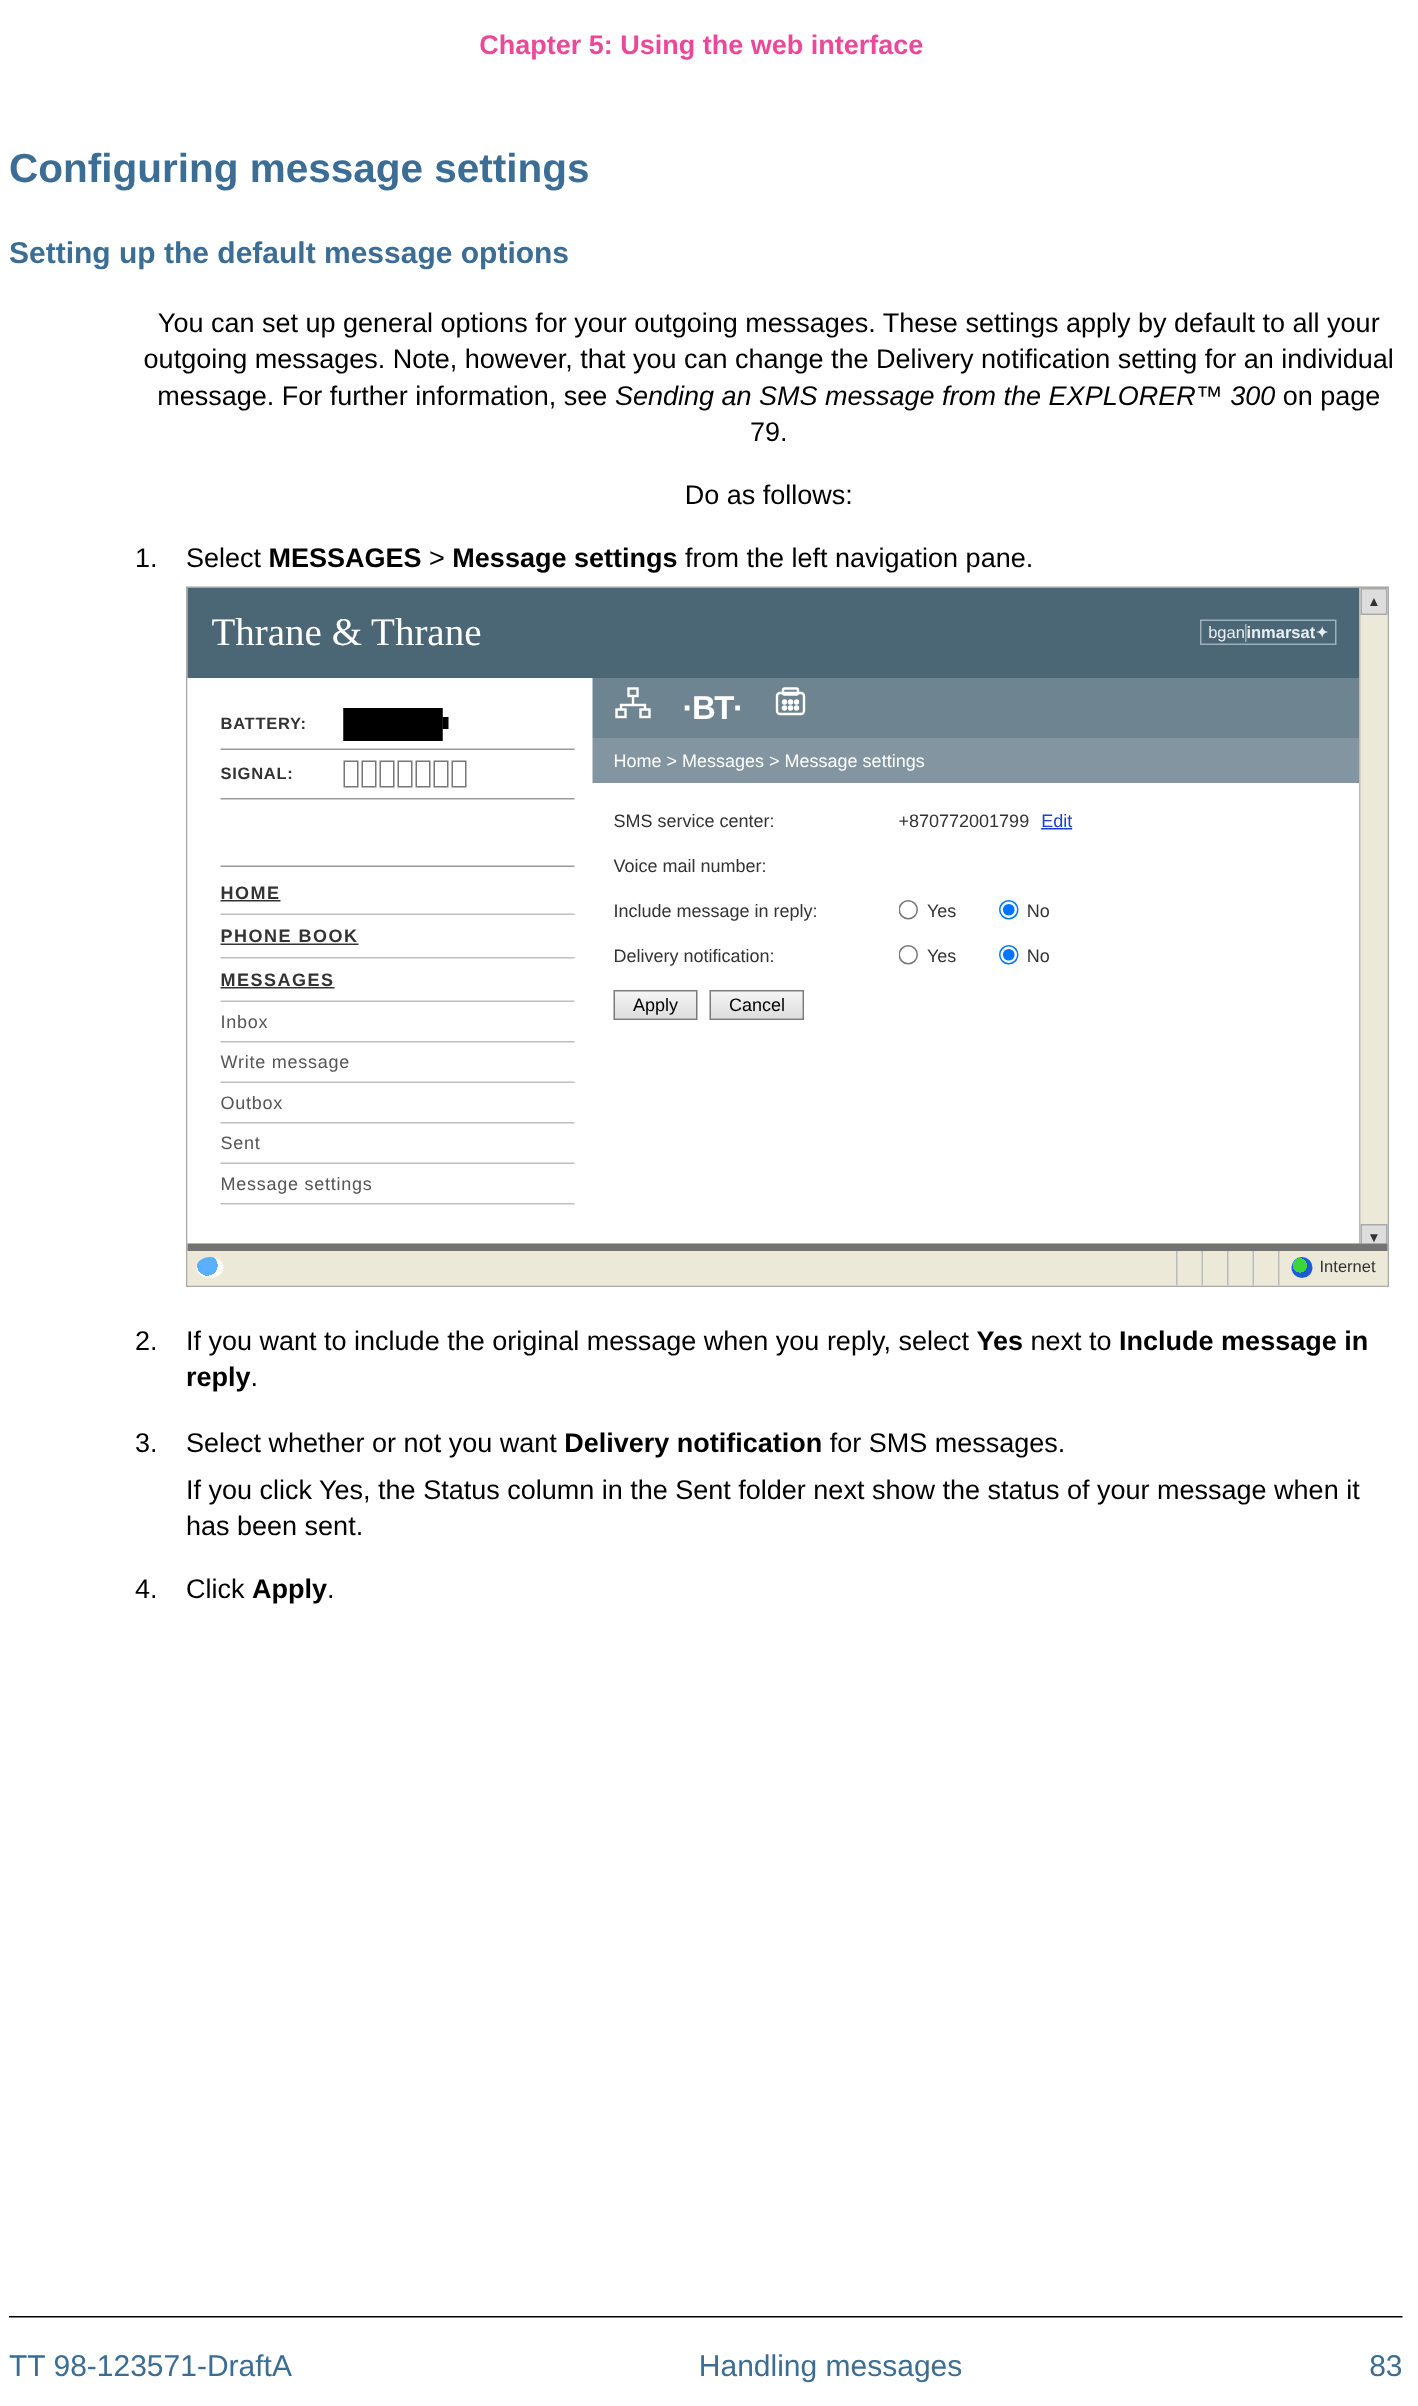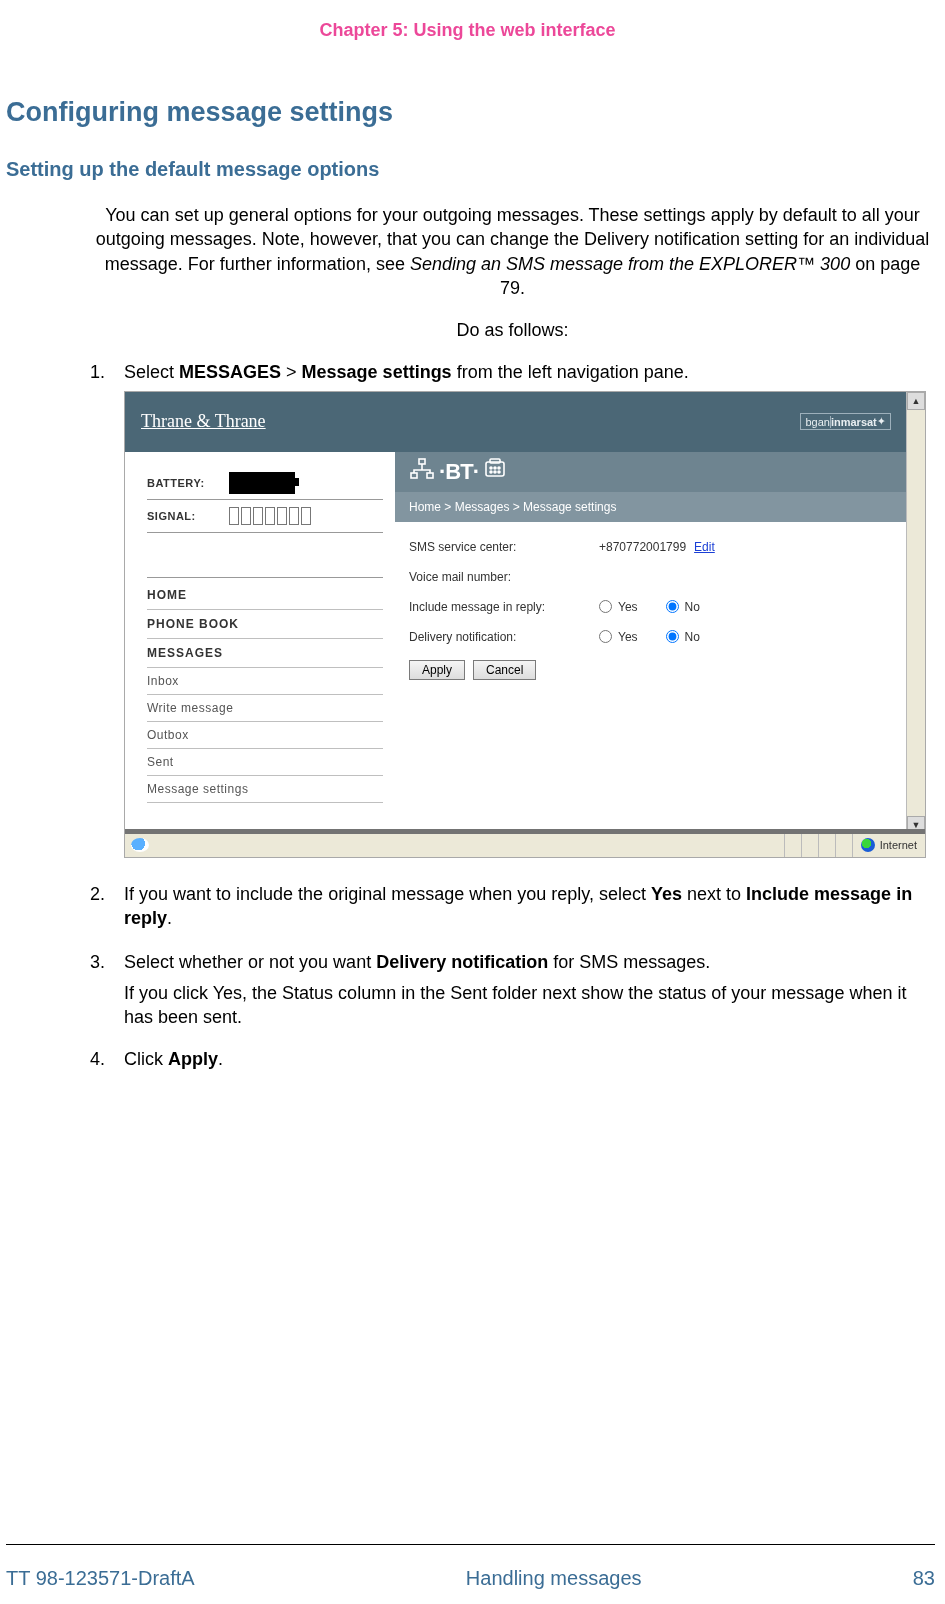--- a/index.html
+++ b/index.html
@@ -81,22 +81,21 @@
     background: #4b6776;
     height: 60px;
     display: flex;
     align-items: center;
     justify-content: space-between;
     padding: 0 16px;
     color: #fff;
   }
   .shot-brand {
     font-family: 'Times New Roman', serif;
-    font-size: 18px;
-    text-decoration: underline;
+    font-size: 26px;
   }
   .shot-bganbox {
     border: 1px solid #9db0bb;
     font-size: 11px;
     color: #e8eef1;
     padding: 1px 4px;
     display: flex;
     align-items: center;
     gap: 0;
   }
@@ -116,30 +115,30 @@
   .stat-lbl { font-weight: 700; width: 82px; font-size: 11px; }
   .batt {
     width: 62px; height: 18px; border: 2px solid #000; position: relative; background: #000;
   }
   .batt:after{content:"";position:absolute;right:-6px;top:4px;width:4px;height:8px;background:#000;}
   .sigbars { display:flex; gap:2px; }
   .sigbars span{ width:10px; height:18px; border:1px solid #777; background:#fff; box-sizing:border-box;}
   .leftnav-hr { border: none; border-top: 1px solid #999; margin: 3px 0; }
   .leftnav-hr.big { margin-top: 44px; }
   .nav-item { padding: 7px 0; font-size: 12px; border-bottom: 1px solid #bfbfbf; }
-  .nav-item.head { font-weight: 700; letter-spacing: 1px; }
+  .nav-item.head { font-weight: 700; letter-spacing: 1px; text-decoration: underline; }
   .nav-item.sub { font-weight: 400; color: #555; padding: 6px 0; }
   .shot-right {
     flex: 1;
     background: #fff;
   }
   .iconbar {
     background: #6e8490;
     height: 40px;
-    display:flex; align-items:center; gap:4px; padding-left:14px;
+    display:flex; align-items:center; gap:20px; padding-left:14px;
     color:#fff; font-size:20px; font-weight:700;
   }
   .iconbar .bt { font-size: 22px; letter-spacing:-1px;}
   .crumbbar {
     background: #8295a0;
     color: #fff;
     font-size: 12px;
     padding: 8px 14px;
   }
   .settings-area { padding: 18px 14px; font-size: 12px; color:#333; }

